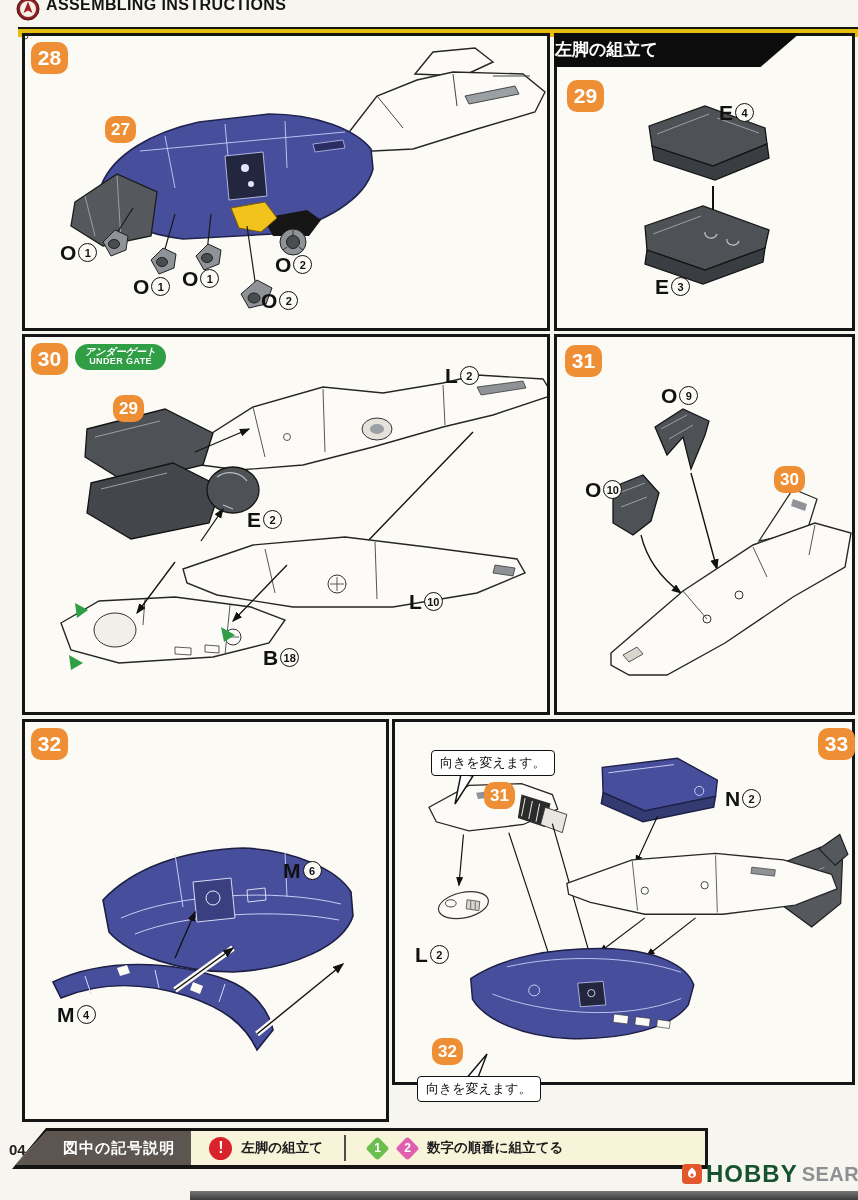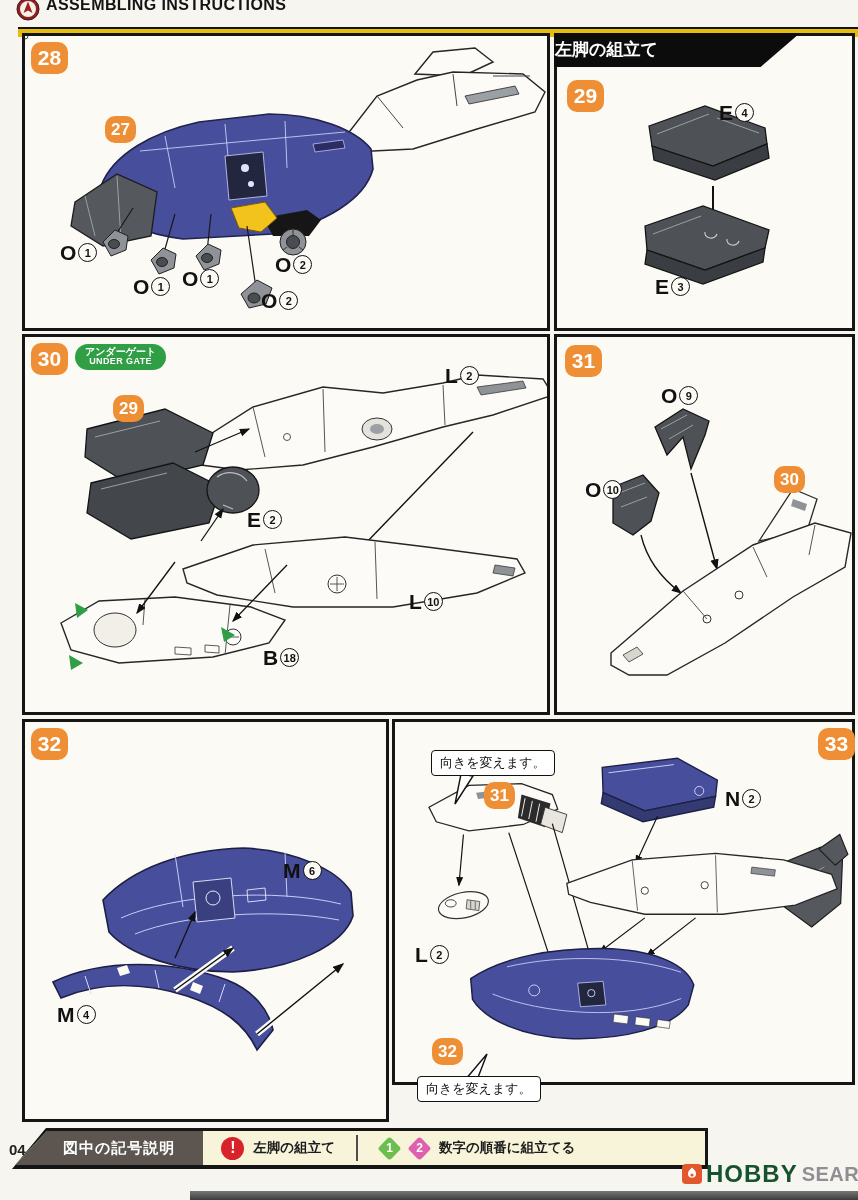--- a/index.html
+++ b/index.html
@@ -24,33 +24,33 @@
   .plabel b{font-size:21px;font-weight:bold;color:#111;line-height:1}
   .plabel i{font-style:normal;width:19px;height:19px;border:1.7px solid #111;border-radius:50%;
             display:flex;align-items:center;justify-content:center;font-size:11px;font-weight:bold;color:#111;background:#fbfaf5}
 
   .banner{position:absolute;left:-3px;top:-3px;width:246px;height:34px;background:#0c0c0c;color:#fff;
           font-weight:bold;font-size:17px;line-height:34px;padding-left:1px;
           clip-path:polygon(0 0,100% 0,84% 100%,0 100%);z-index:5}
 
   .badge{position:absolute;background:#2f9e44;border-radius:14px;color:#fff;text-align:center;
          padding:2px 10px 3px;line-height:1.1;z-index:4}
-  .badge .jp{display:block;font-size:10px;font-weight:bold;}
+  .badge .jp{display:block;font-size:10px;font-weight:bold;font-style:italic}
   .badge .en{display:block;font-size:9px;font-weight:bold;letter-spacing:.4px}
 
   .bubble{position:absolute;background:#fff;border:1.5px solid #111;border-radius:4px;
           font-size:13px;color:#111;padding:3px 8px;white-space:nowrap;z-index:4}
 
   
   .legend{position:absolute;left:0;top:1128px;width:708px;height:41px;background:#151515;
           clip-path:polygon(46px 0,100% 0,100% 100%,12px 100%);z-index:6}
   .legend-inner{position:absolute;left:3px;top:3px;right:3px;bottom:4px;background:#f8f4da;
           clip-path:polygon(44px 0,100% 0,100% 100%,12px 100%);display:flex;align-items:center}
   .legend-title{background:#5d5650;color:#fff;font-weight:bold;font-size:15px;height:100%;
-          display:flex;align-items:center;padding:0 28px 0 60px;letter-spacing:1px}
+          display:flex;align-items:center;padding:0 16px 0 60px;letter-spacing:1px}
   .legend-body{display:flex;align-items:center;padding-left:18px;gap:9px}
   .cau-icon{width:23px;height:23px;border-radius:50%;background:#d8232a;color:#fff;font-weight:bold;
           font-size:16px;display:flex;align-items:center;justify-content:center}
   .legend-text{font-size:13.5px;font-weight:bold;color:#1c1c1c}
   .ldiv{width:2px;height:26px;background:#4c4c4c;margin:0 12px}
   .dia{position:relative;z-index:0;width:21px;height:21px;display:inline-flex;align-items:center;
        justify-content:center;color:#fff;font-weight:bold;font-size:12px}
   .dia::before{content:"";position:absolute;inset:2px;transform:rotate(45deg);border-radius:3px;z-index:-1}
   .dia.green::before{background:#6cbf4e}
   .dia.pink::before{background:#e060b0}

